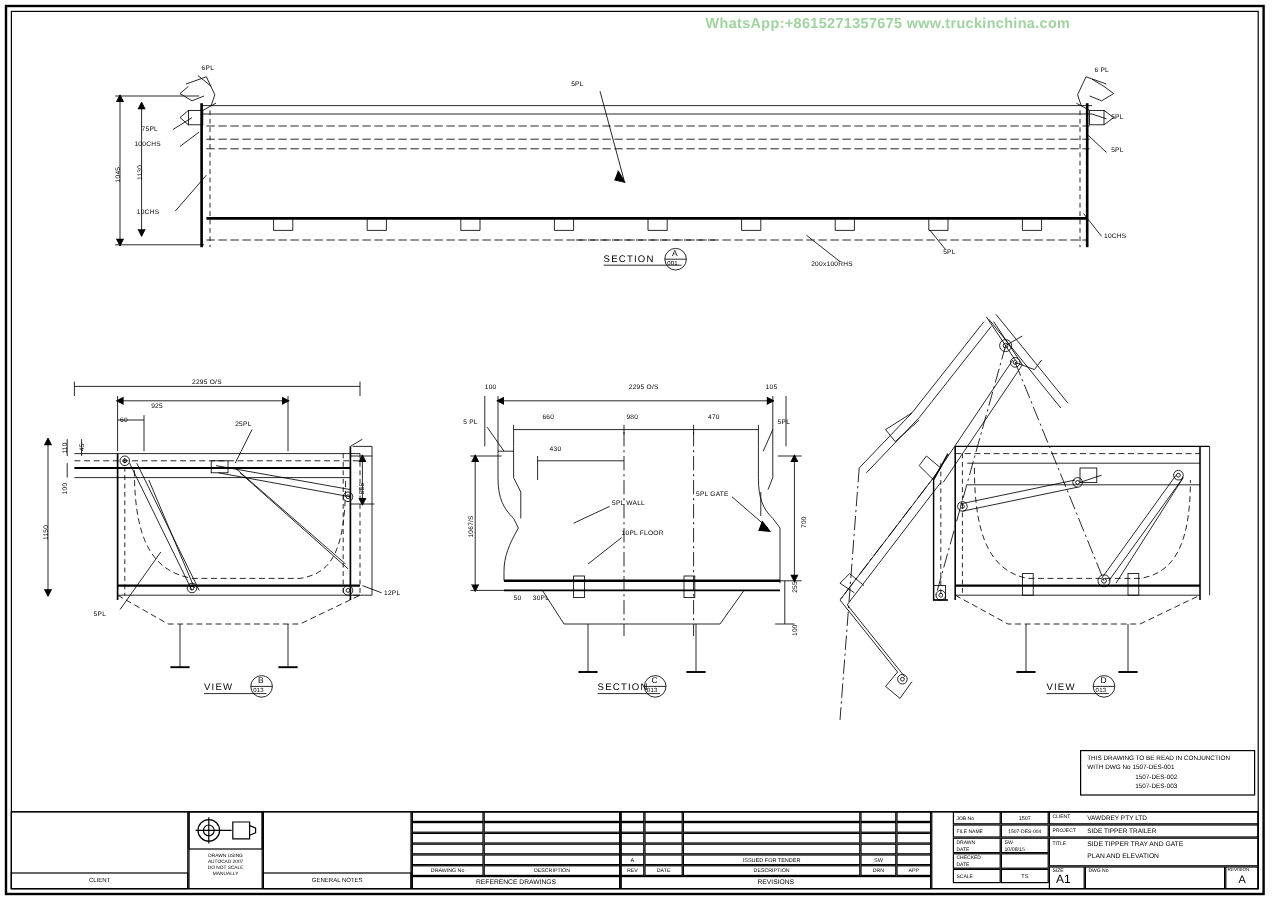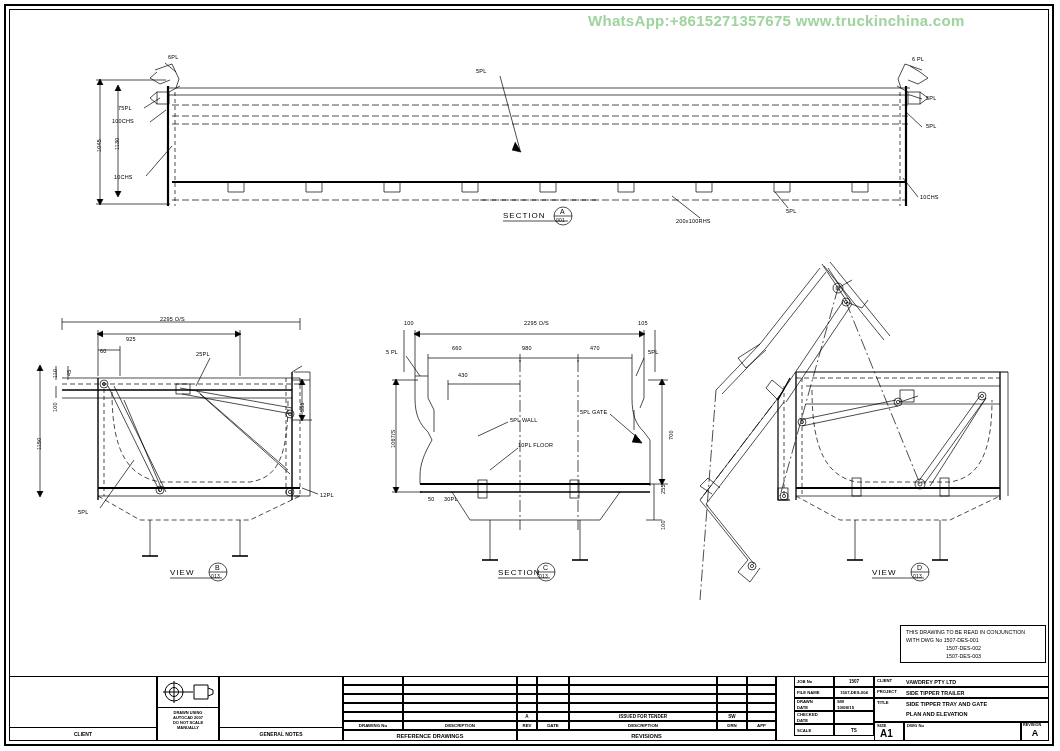--- a/index.html
+++ b/index.html
@@ -1,26 +1,26 @@
 <!DOCTYPE html>
 <html><head>
 <meta charset="utf-8">
 <style>
   html,body{margin:0;padding:0;background:#ffffff;}
   body{font-family:"Liberation Sans",sans-serif;}
   #sheet{position:relative;width:1060px;height:751px;background:#fff;overflow:hidden;}
   .border-outer{position:absolute;left:4px;top:4px;width:1050px;height:742px;border:2px solid #000;box-sizing:border-box;}
   .border-inner{position:absolute;left:9px;top:9px;width:1040px;height:732px;border:1px solid #000;box-sizing:border-box;}
-  .wm{position:absolute;left:588px;top:12px;font-size:15px;font-weight:bold;color:#9fd39f;letter-spacing:.3px;white-space:nowrap;}
+  .wm{position:absolute;left:588px;top:12px;font-size:12px;font-weight:bold;color:#9fd39f;letter-spacing:.3px;white-space:nowrap;}
   svg.draw{position:absolute;left:0;top:0;width:1060px;height:751px;}
   .lbl{position:absolute;font-family:"Liberation Sans",sans-serif;font-size:5.5px;color:#000;white-space:nowrap;letter-spacing:.2px;}
   .lbl.v{transform-origin:0 0;transform:rotate(-90deg);}
   .viewtag{position:absolute;font-size:8px;letter-spacing:1px;}
   .tb{position:absolute;border:1px solid #000;box-sizing:border-box;}
-  .tbtxt{position:absolute;font-size:5px;white-space:nowrap;color:#000;font-weight:bold;}
+  .tbtxt{position:absolute;font-size:5px;white-space:nowrap;color:#000;}
   .notebox{position:absolute;border:1px solid #000;box-sizing:border-box;}
   .noteline{position:absolute;font-size:5.3px;white-space:nowrap;}
   .ctr{text-align:center;}
 </style>
 </head>
 <body>
 
 <div id="sheet">
 
   <div class="border-outer"></div>

